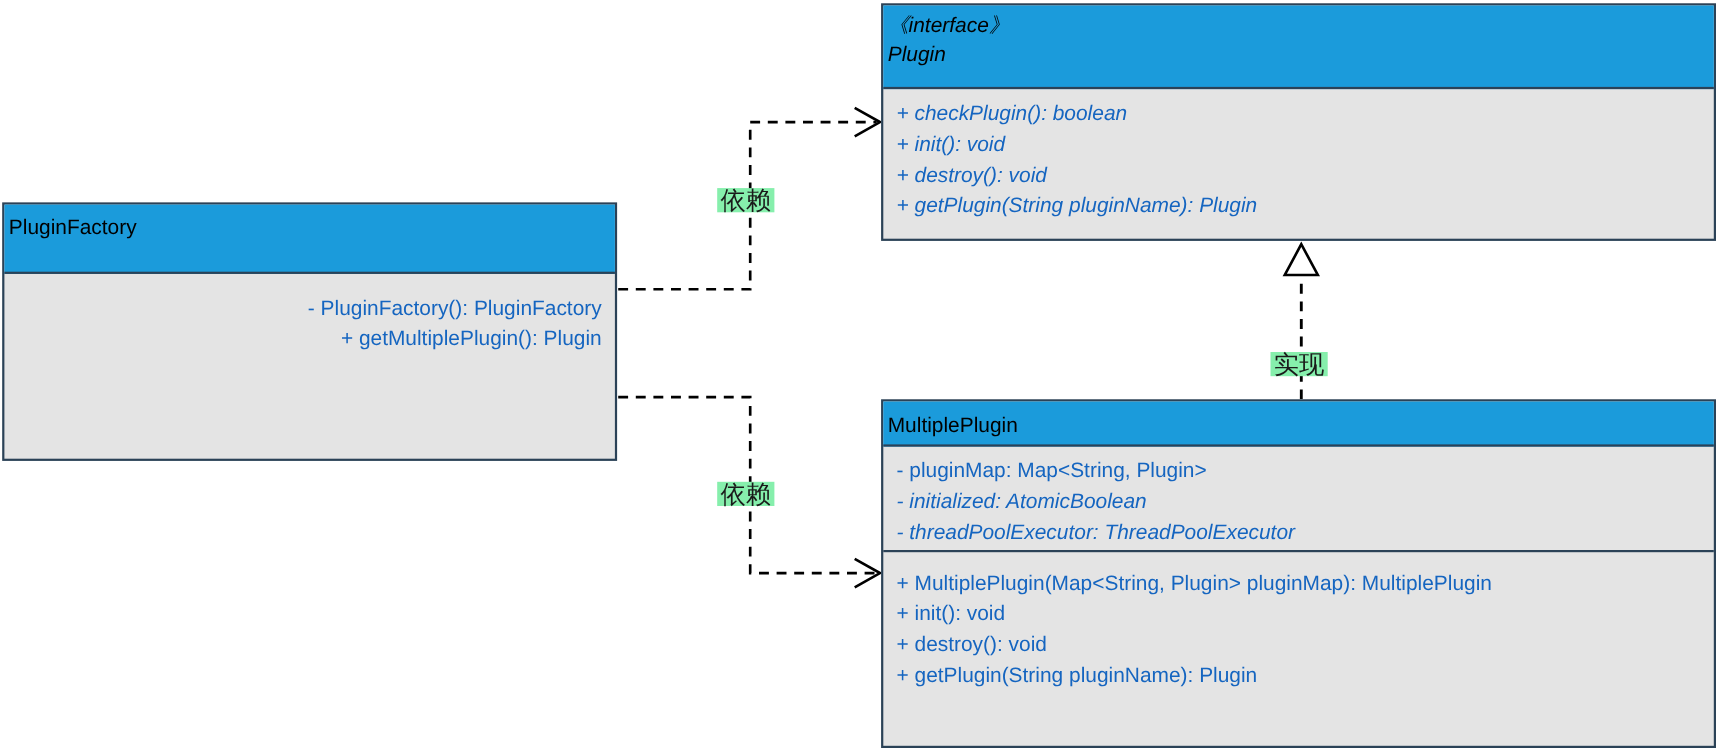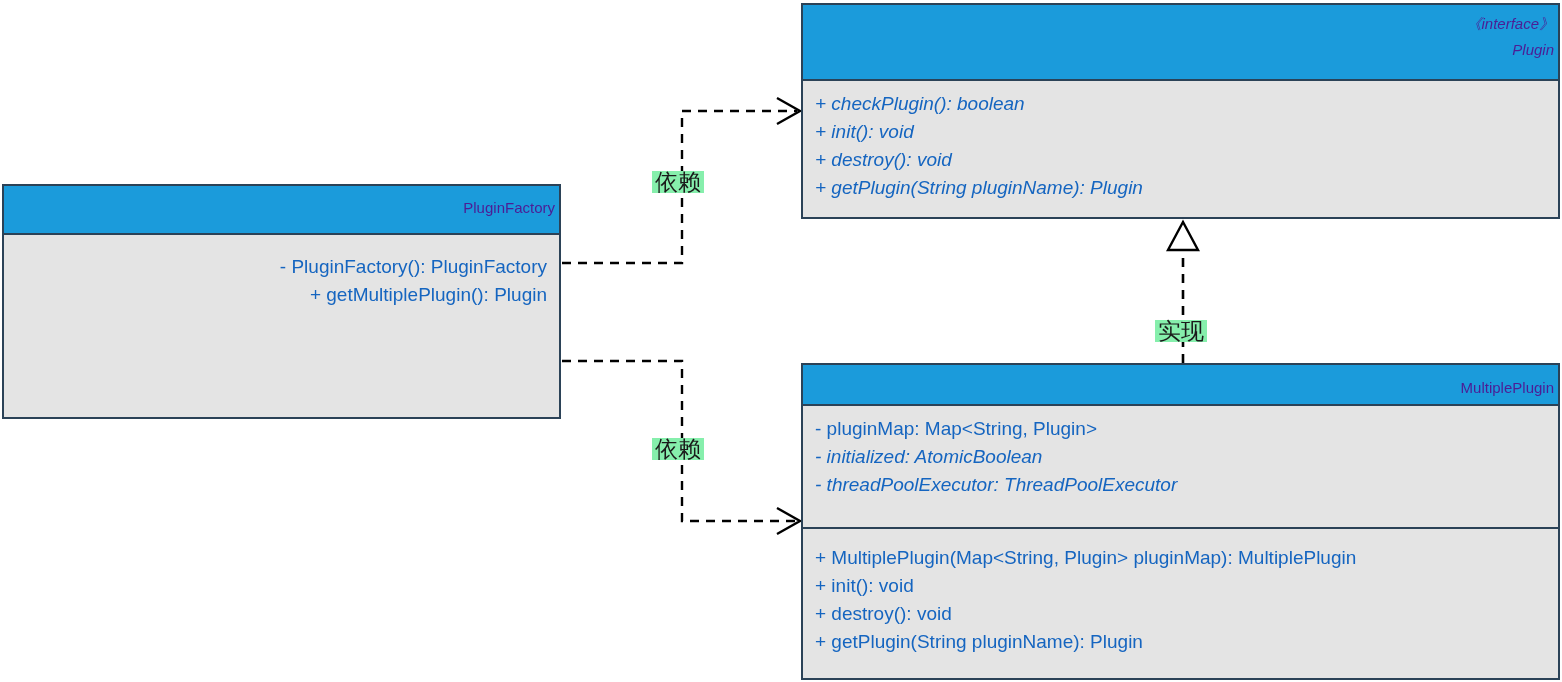--- a/index.html
+++ b/index.html
@@ -22,23 +22,23 @@
   .uml-class {
     position: absolute;
     box-sizing: border-box;
     border: 2px solid #2b4257;
     background: #e4e4e4;
   }
   .uml-header {
     box-sizing: border-box;
     background: #1b9bdb;
     border-bottom: 2px solid #2b4257;
-    color: #4c1d95;
-    text-align: right;
-    font-size: 15px;
+    color: #000000;
+    text-align: left;
+    font-size: 19px;
     line-height: 26px;
     padding: 6px 4px 8px 4px;
   }
   .uml-header .stereotype {
     display: block;
     font-style: italic;
   }
   .uml-header .cname {
     display: block;
   }
@@ -114,34 +114,34 @@
     </div>
     <div class="uml-compartment">
       <div class="uml-row italic">+ checkPlugin(): boolean</div>
       <div class="uml-row italic">+ init(): void</div>
       <div class="uml-row italic">+ destroy(): void</div>
       <div class="uml-row italic">+ getPlugin(String pluginName): Plugin</div>
     </div>
   </div>
 
   <div class="uml-class" style="left:2px; top:184px; width:559px; height:235px;">
-    <div class="uml-header" style="height:49px; padding-top:9px;">
+    <div class="uml-header" style="height:63px; padding-top:9px;">
       <span class="cname">PluginFactory</span>
     </div>
     <div class="uml-compartment" style="padding-top:18px;text-align:right;">
       <div class="uml-row">- PluginFactory(): PluginFactory</div>
       <div class="uml-row">+ getMultiplePlugin(): Plugin</div>
     </div>
   </div>
 
   <div class="uml-class" style="left:801px; top:363px; width:759px; height:317px;">
     <div class="uml-header" style="height:41px; padding-top:10px;">
       <span class="cname">MultiplePlugin</span>
     </div>
-    <div class="uml-compartment" style="height:121px; border-radius:18px;">
+    <div class="uml-compartment" style="height:94px; border-radius:18px;">
       <div class="uml-row">- pluginMap: Map&lt;String, Plugin&gt;</div>
       <div class="uml-row italic">- initialized: AtomicBoolean</div>
       <div class="uml-row italic">- threadPoolExecutor: ThreadPoolExecutor</div>
     </div>
     <div class="uml-compartment" style="padding-top:15px;">
       <div class="uml-row">+ MultiplePlugin(Map&lt;String, Plugin&gt; pluginMap): MultiplePlugin</div>
       <div class="uml-row">+ init(): void</div>
       <div class="uml-row">+ destroy(): void</div>
       <div class="uml-row">+ getPlugin(String pluginName): Plugin</div>
     </div>

